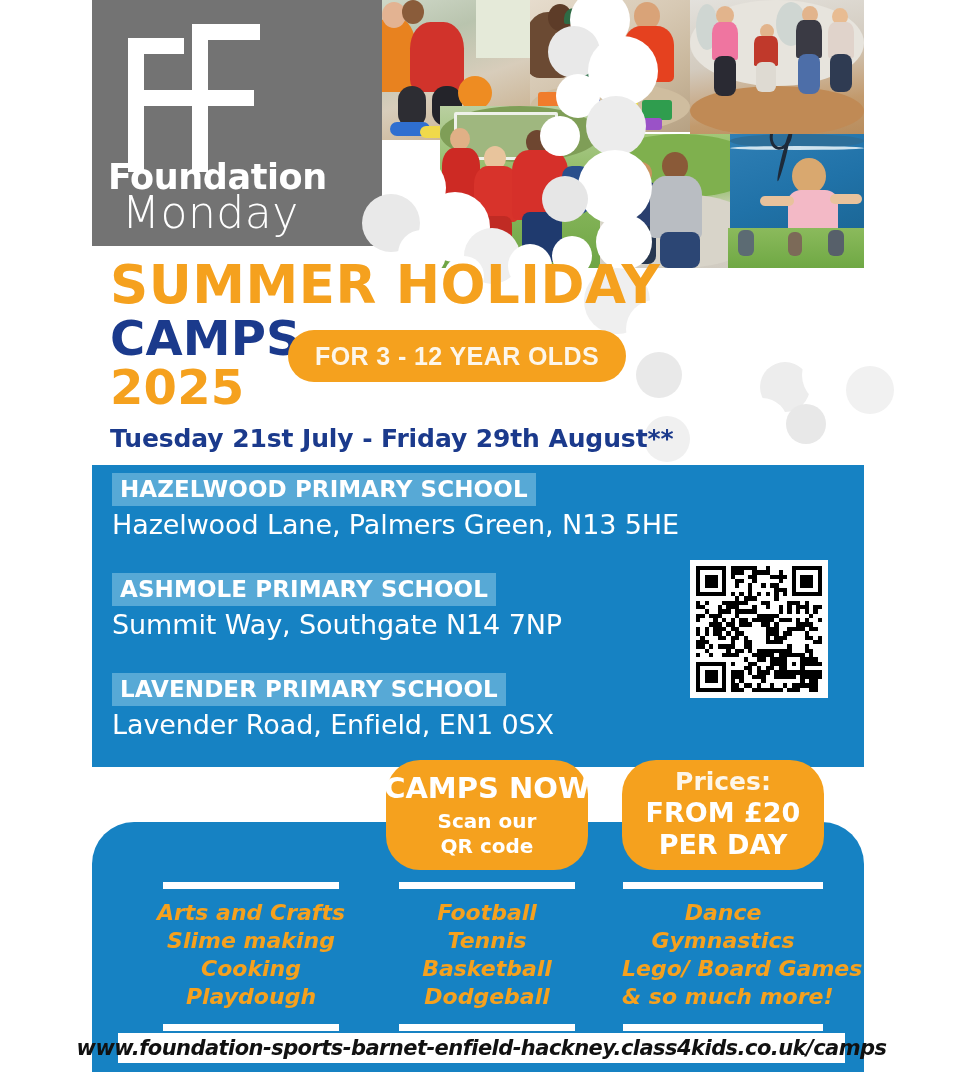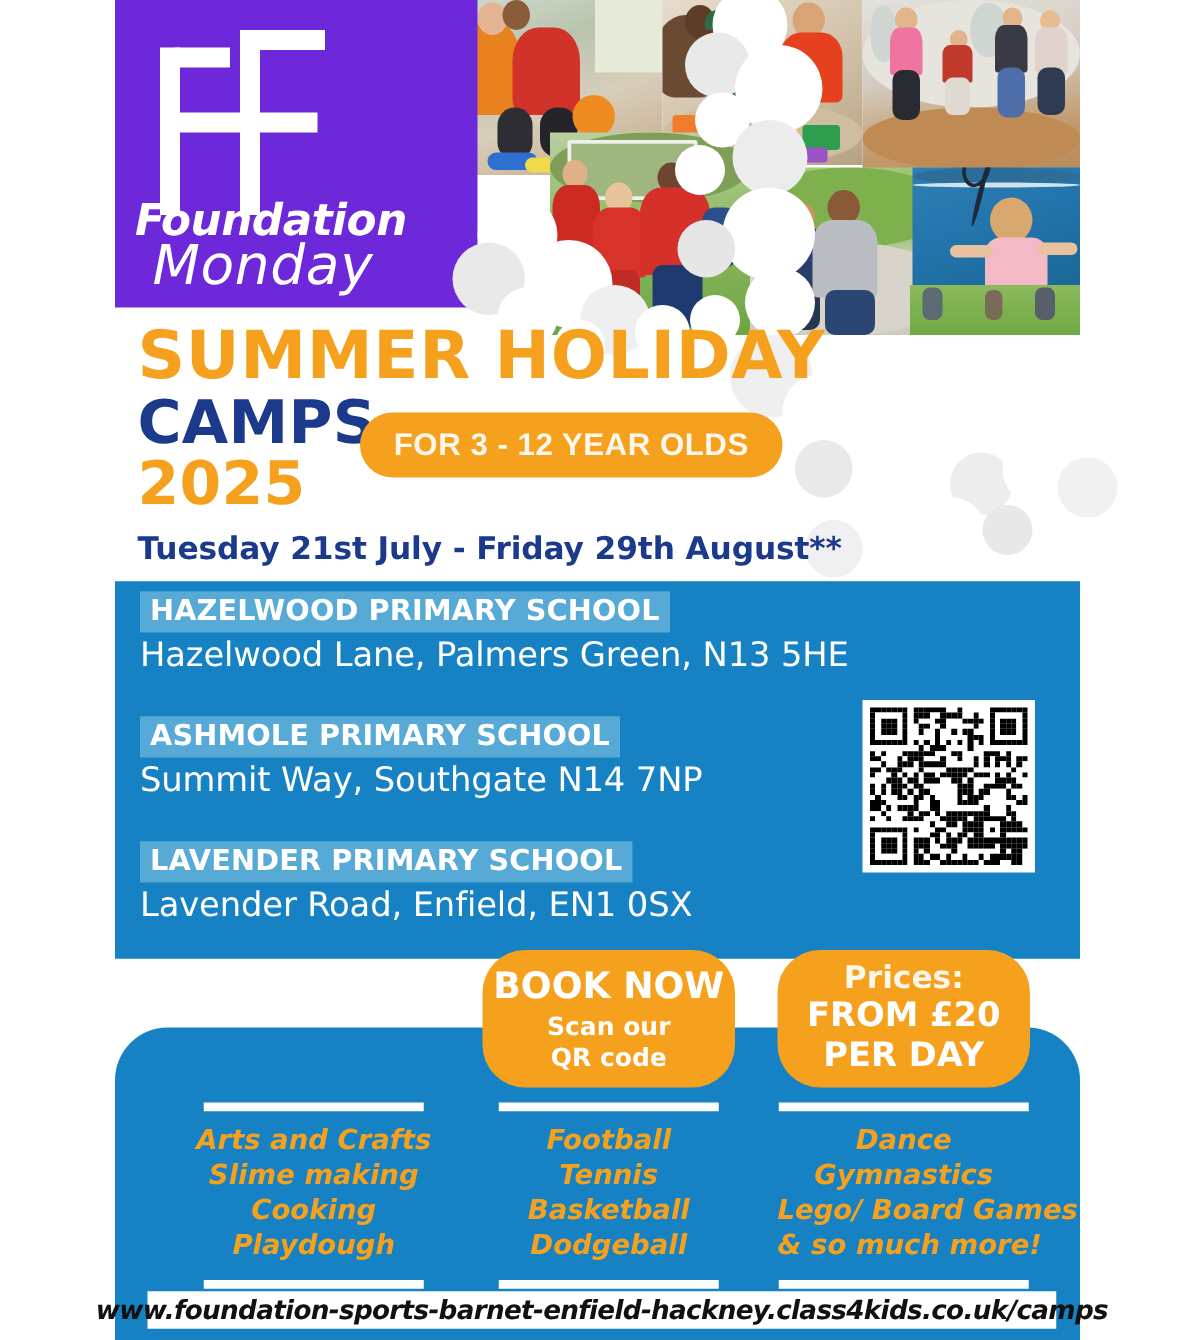--- a/index.html
+++ b/index.html
@@ -32,21 +32,21 @@
   .p6{left:350px;top:134px;width:134px;height:102px;
       background:linear-gradient(160deg,#2f7fb5 0%,#2072a8 55%,#1b6695 100%);}
   
   .p7{left:348px;top:228px;width:136px;height:40px;
       background:linear-gradient(180deg,#8bba5c 0%,#6fa844 100%);}
 
   .blob{position:absolute;border-radius:50%;}
   .head{position:absolute;border-radius:50%;}
 
   
-  .logo-panel{position:absolute;left:92px;top:0;width:290px;height:246px;background:#6d28d9;font-style:italic;}
+  .logo-panel{position:absolute;left:92px;top:0;width:290px;height:246px;background:#737373;}
   .logo-mark{position:absolute;left:20px;top:12px;width:160px;height:160px;}
   .lm-bar{position:absolute;background:#ffffff;}
   .logo-word1{position:absolute;left:16px;top:160px;width:258px;
      font-size:35px;font-weight:700;color:#ffffff;letter-spacing:-.4px;
      font-family:"DejaVu Sans", sans-serif;line-height:1;}
   .logo-word2{position:absolute;left:30px;top:191px;width:248px;
      font-size:44px;font-weight:300;color:#ffffff;letter-spacing:.5px;
      font-family:"DejaVu Sans", sans-serif;line-height:1;}
 
   
@@ -1129,21 +1129,21 @@
         <i style="background: rgb(0, 0, 0);"></i>
         <i style="background: rgb(0, 0, 0);"></i>
         <i style="background: rgb(255, 255, 255);"></i>
       </div>
   </div>
 
   <div class="bot-panel"></div>
 
 
   <div class="pill" style="left:386px;top:760px;width:202px;height:110px;">
-    <div class="ph2" style="font-size:29px;margin-bottom:4px;">BOOK NOW</div>
+    <div class="ph2" style="font-size:29px;margin-bottom:4px;">CAMPS NOW</div>
     <div class="ps">Scan our</div>
     <div class="ps">QR code</div>
   </div>
 
   <div class="pill" style="left:622px;top:760px;width:202px;height:110px;">
     <div class="ph1">Prices:</div>
     <div class="ph2">FROM £20</div>
     <div class="ph2">PER DAY</div>
   </div>
 

